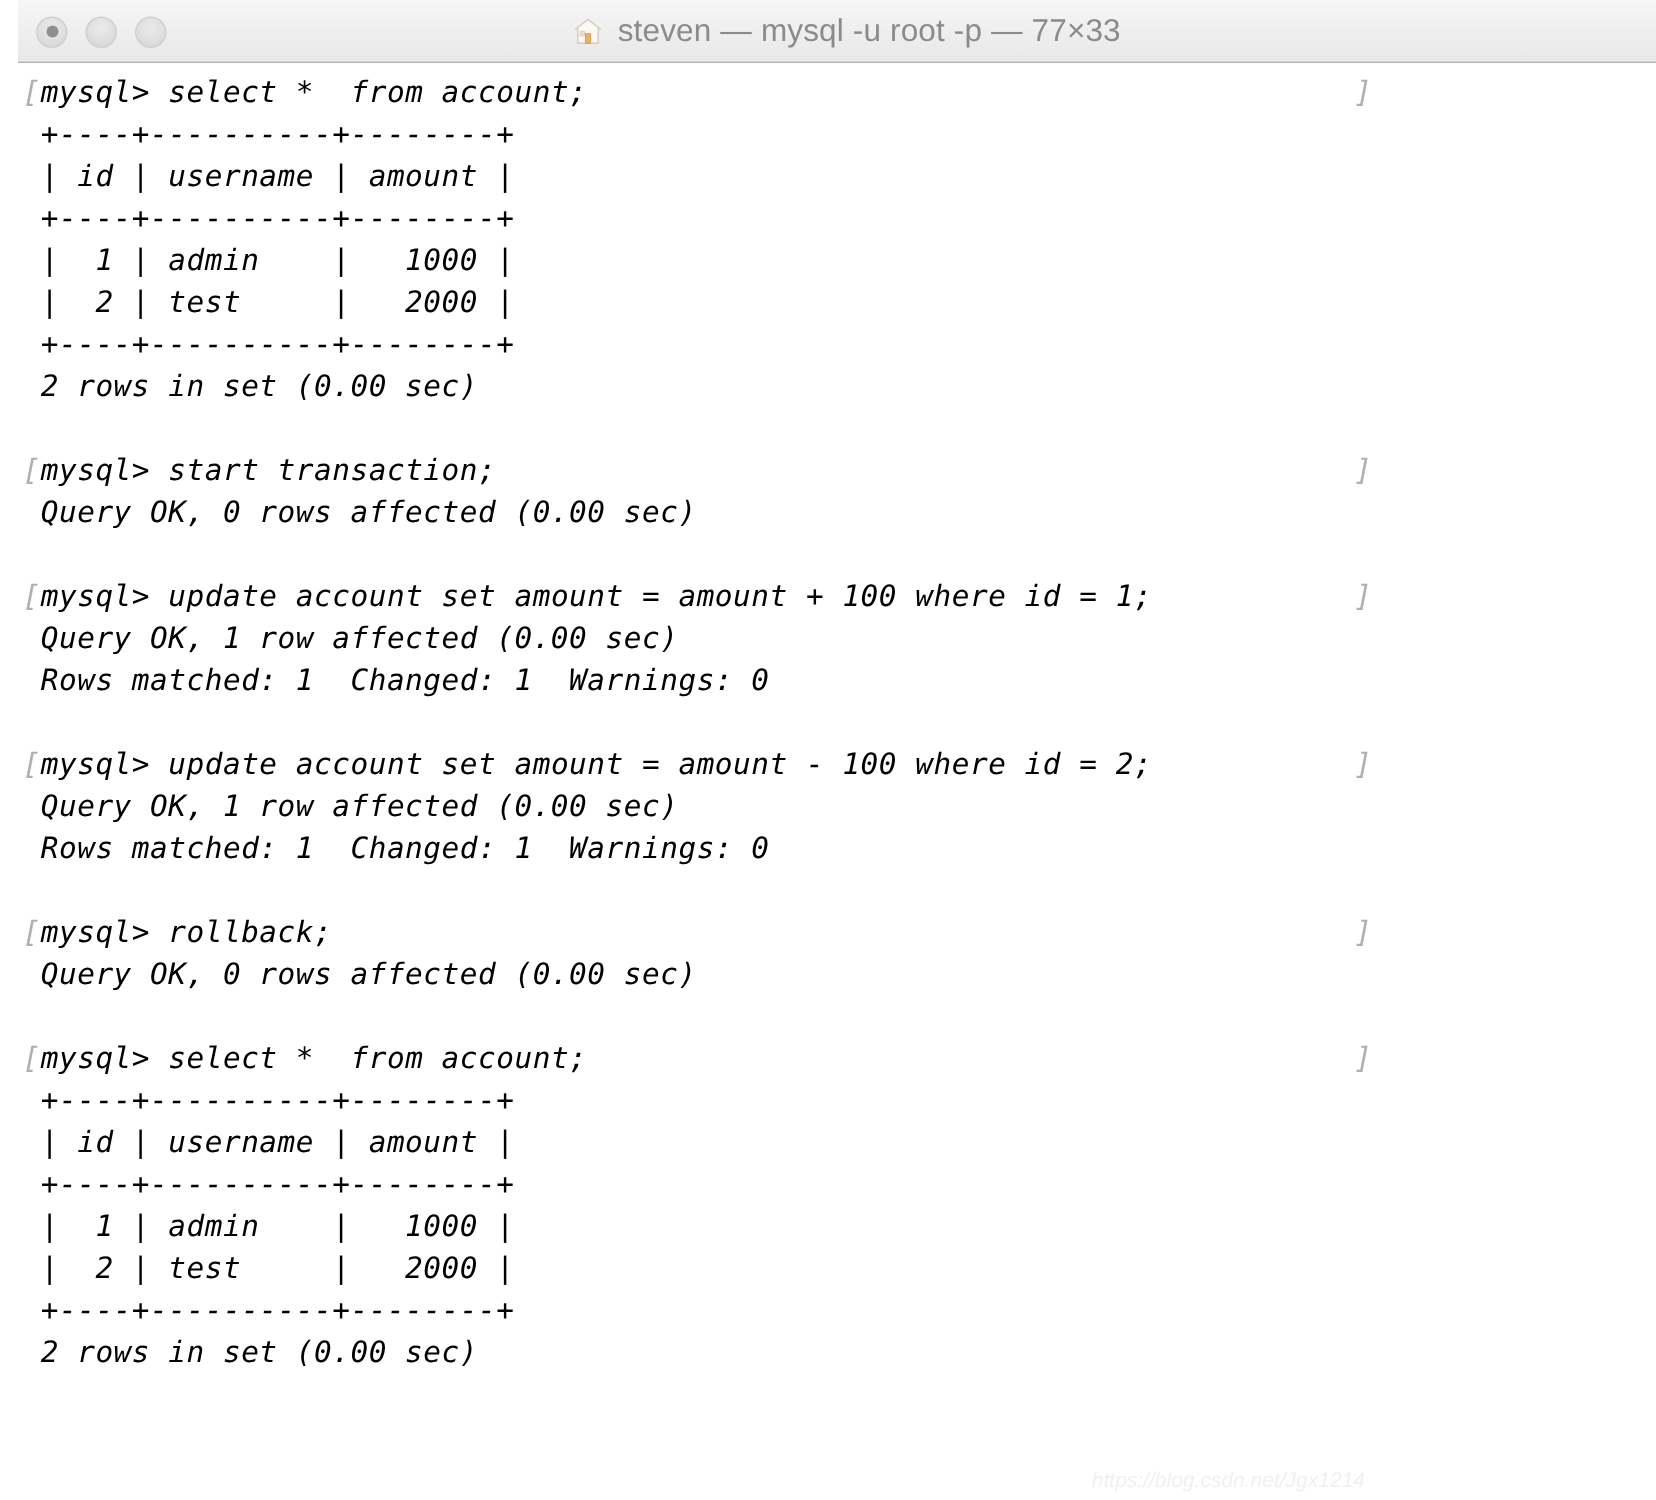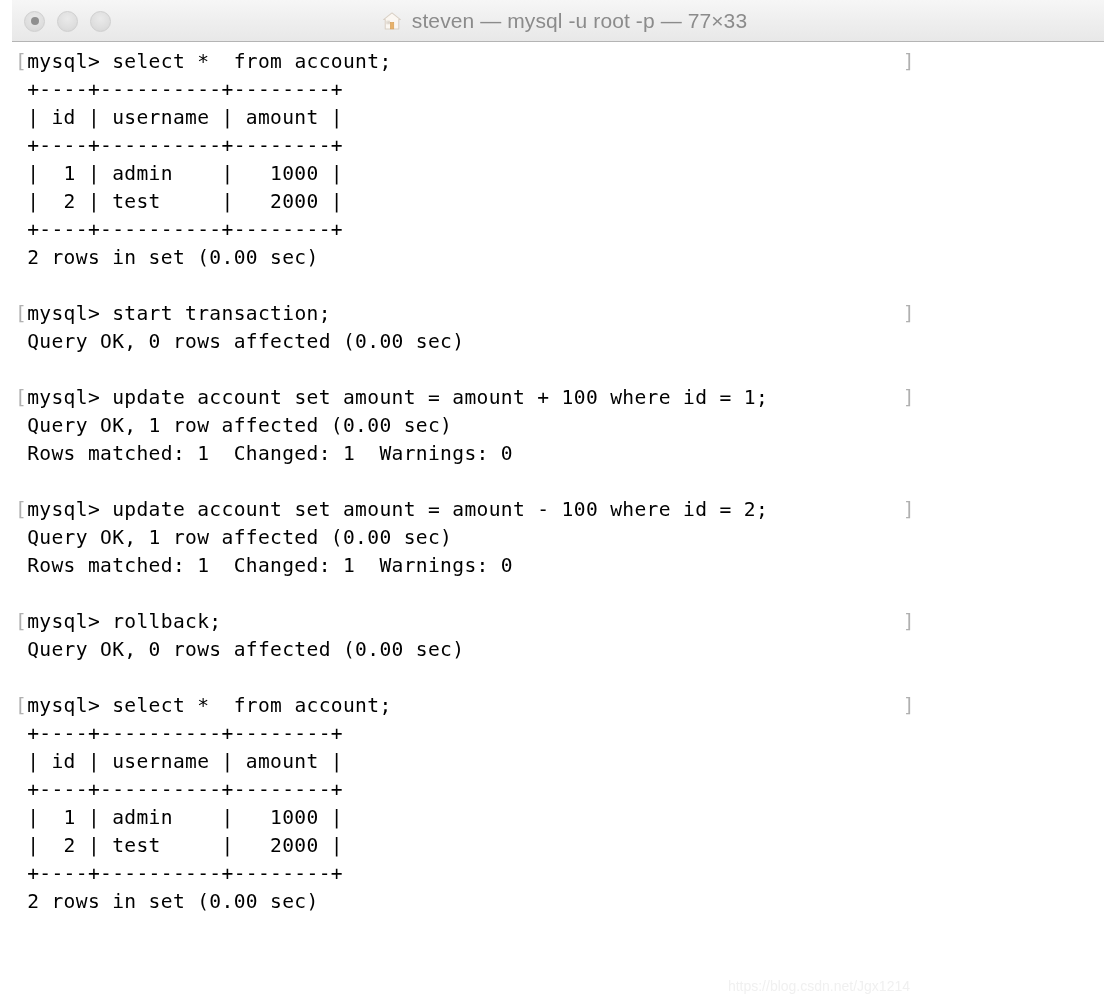--- a/index.html
+++ b/index.html
@@ -88,20 +88,21 @@
 
   
   #terminal {
     position: relative;
     width: 912px;
     height: 958px;
     background: #ffffff;
     padding: 6px 0 0 0;
     box-sizing: border-box;
     overflow: hidden;
+    font-style: italic;
   }
 
   .line {
     position: relative;
     height: 28px;
     line-height: 28px;
     font-family: "DejaVu Sans Mono", monospace;
     font-size: 19.6px;
     letter-spacing: 0.35px;
     color: #000000;

